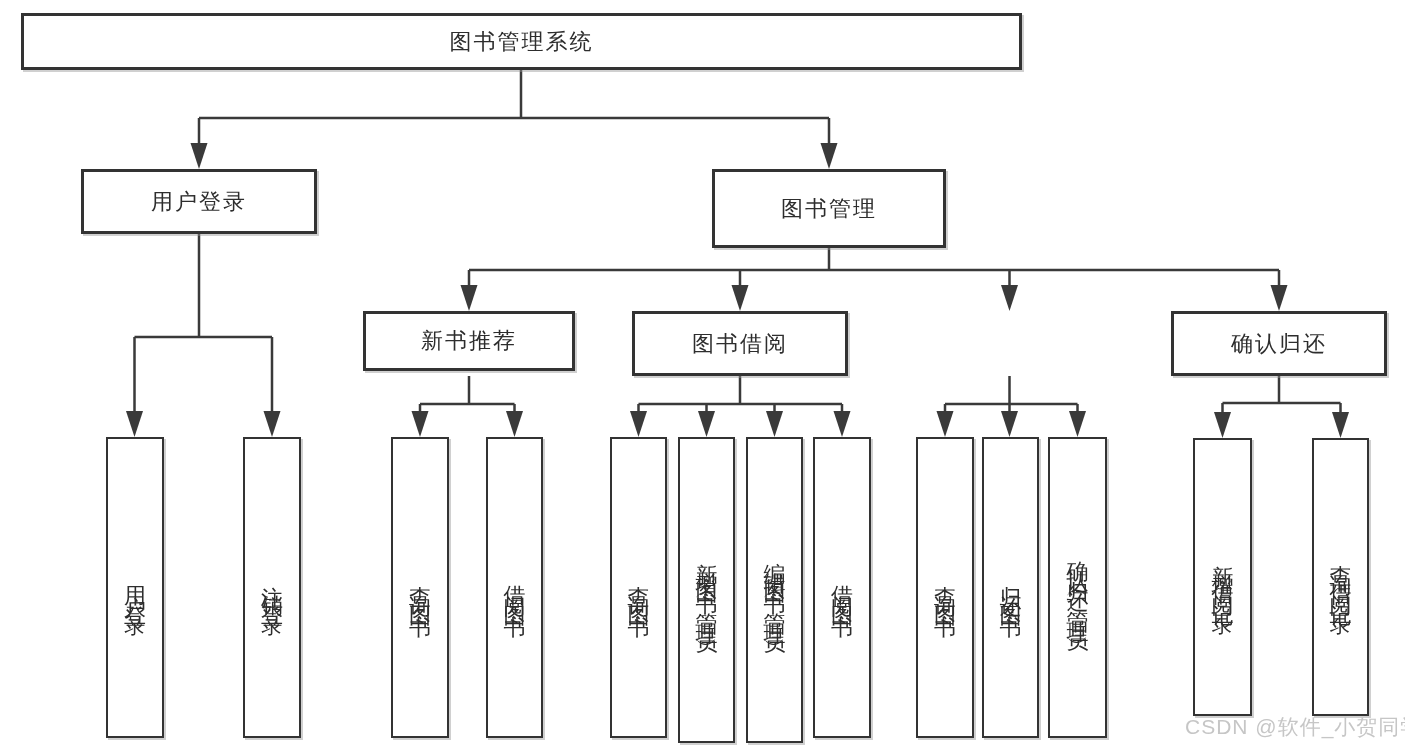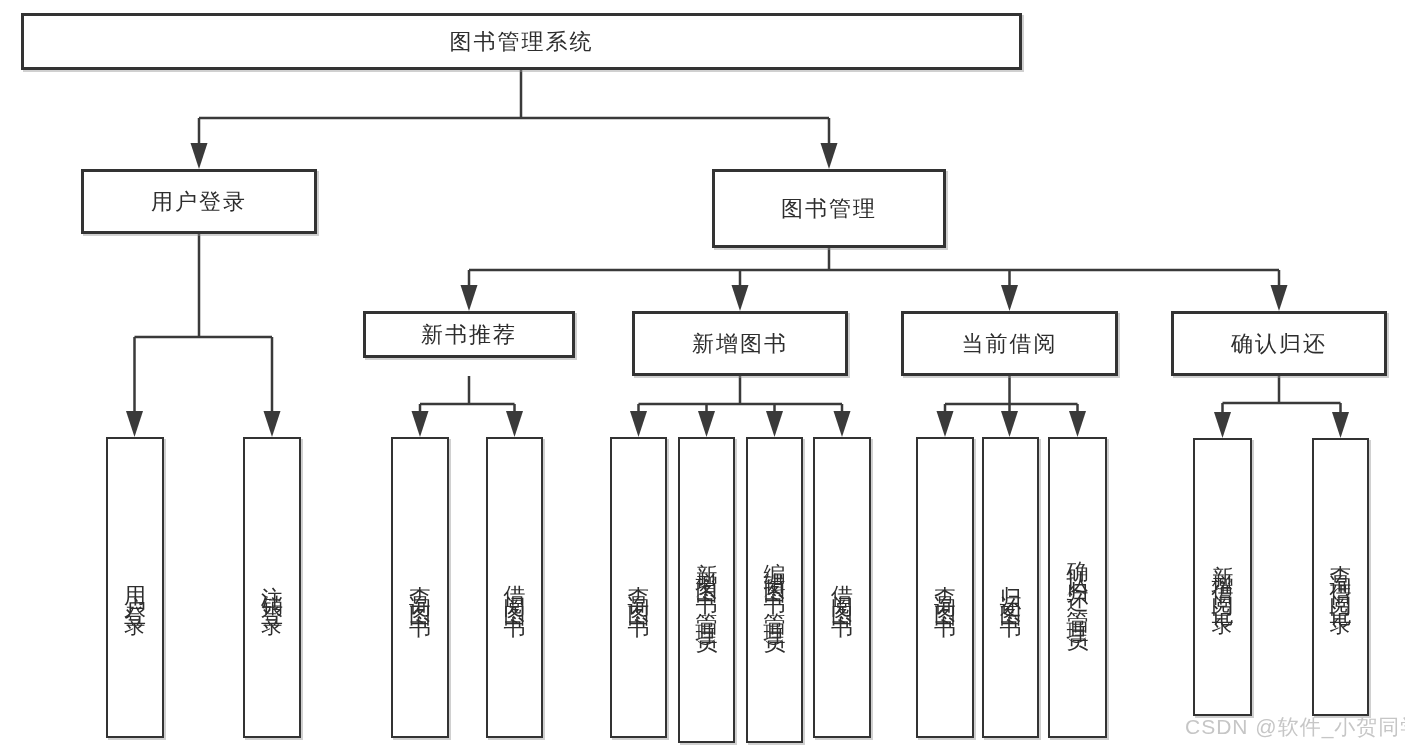--- a/index.html
+++ b/index.html
@@ -19,21 +19,21 @@
   .vtext{
     writing-mode:vertical-rl;text-orientation:mixed;
     letter-spacing:10px;line-height:1;font-size:22px;color:#2d2d2d;
   }
   
   #n-root{left:21px;top:13px;width:1001px;height:57px;}
   
   #n-login{left:81px;top:169px;width:236px;height:65px;}
   #n-mgmt{left:712px;top:169px;width:234px;height:79px;}
   
-  #n-rec{left:363px;top:311px;width:212px;height:47px;}
+  #n-rec{left:363px;top:311px;width:212px;height:60px;}
   #n-borrow{left:632px;top:311px;width:216px;height:65px;}
   #n-current{left:901px;top:311px;width:217px;height:65px;}
   #n-records{left:1171px;top:311px;width:216px;height:65px;}
   
   #l-login1{left:106px;width:58px;}
   #l-logout{left:243px;width:58px;}
   #l-q-rec{left:391px;width:58px;}
   #l-b-rec{left:486px;width:57px;}
   #l-q-bor{left:610px;width:57px;}
   #l-add{left:678px;width:57px;height:306px;}
@@ -85,22 +85,21 @@
       <polygon points="1332,412 1349,412 1340.5,438"></polygon>
     </g>
   </svg>
 
   <div class="node" id="n-root">图书管理系统</div>
 
   <div class="node" id="n-login">用户登录</div>
   <div class="node" id="n-mgmt">图书管理</div>
 
   <div class="node" id="n-rec">新书推荐</div>
-  <div class="node" id="n-borrow">新增图书</div>
-  <div class="node" id="n-current">当前借阅</div>
+  <div class="node" id="n-borrow">图书借阅</div>
   <div class="node" id="n-records">确认归还</div>
 
   <div class="node vnode" id="l-login1">
     <span class="vtext">用户登录</span>
   </div>
   <div class="node vnode" id="l-logout">
     <span class="vtext">注销登录</span>
   </div>
 
   <div class="node vnode" id="l-q-rec">

